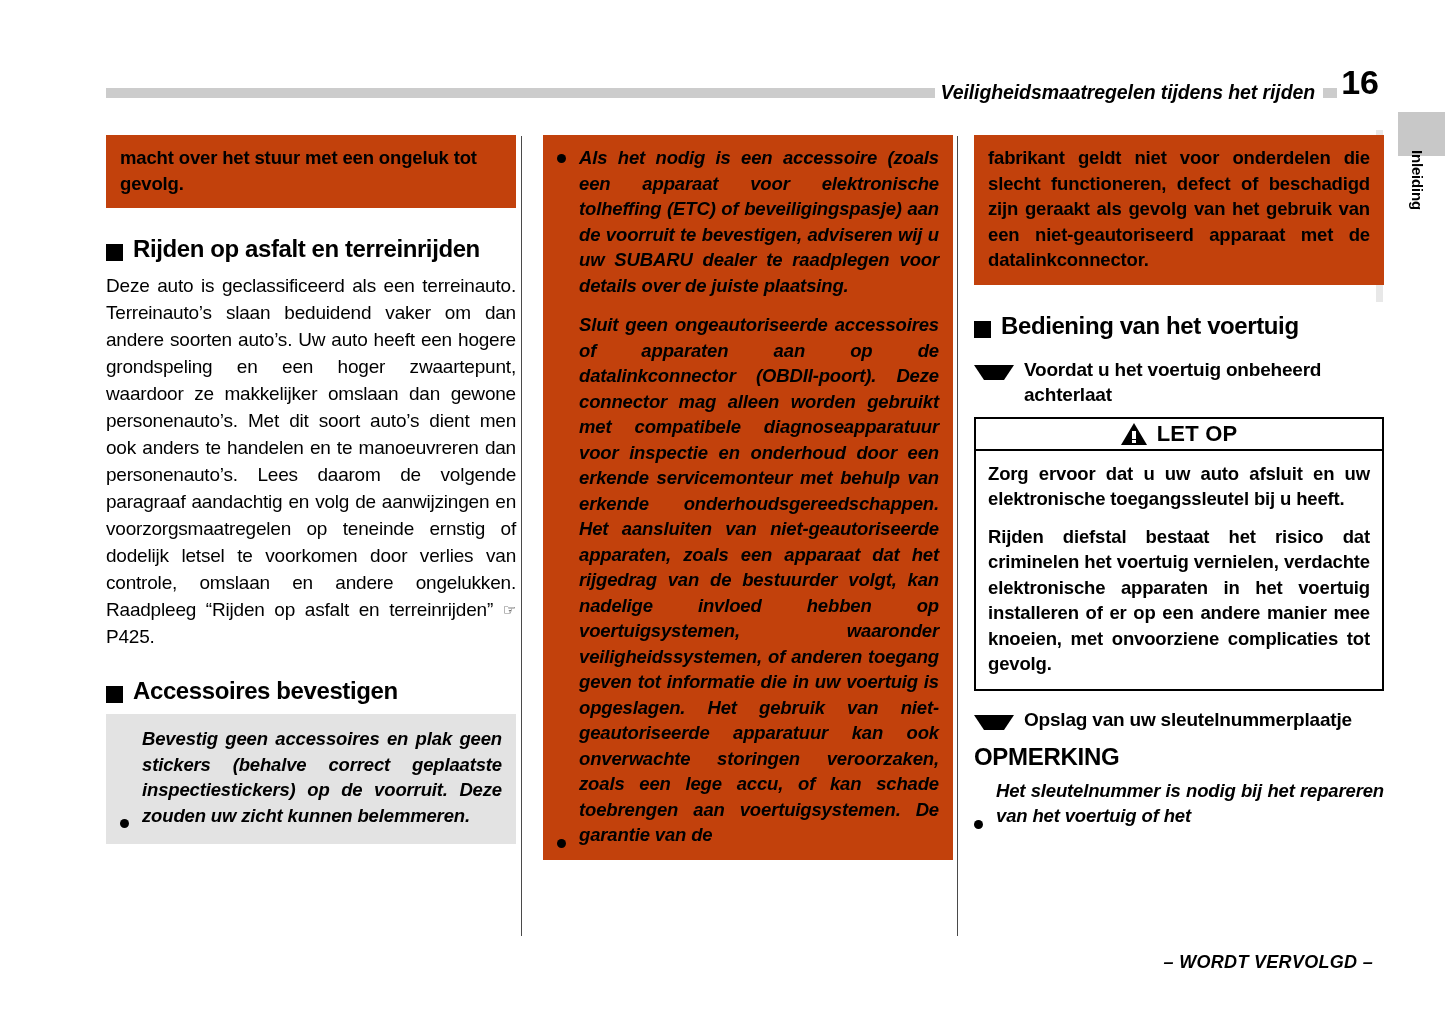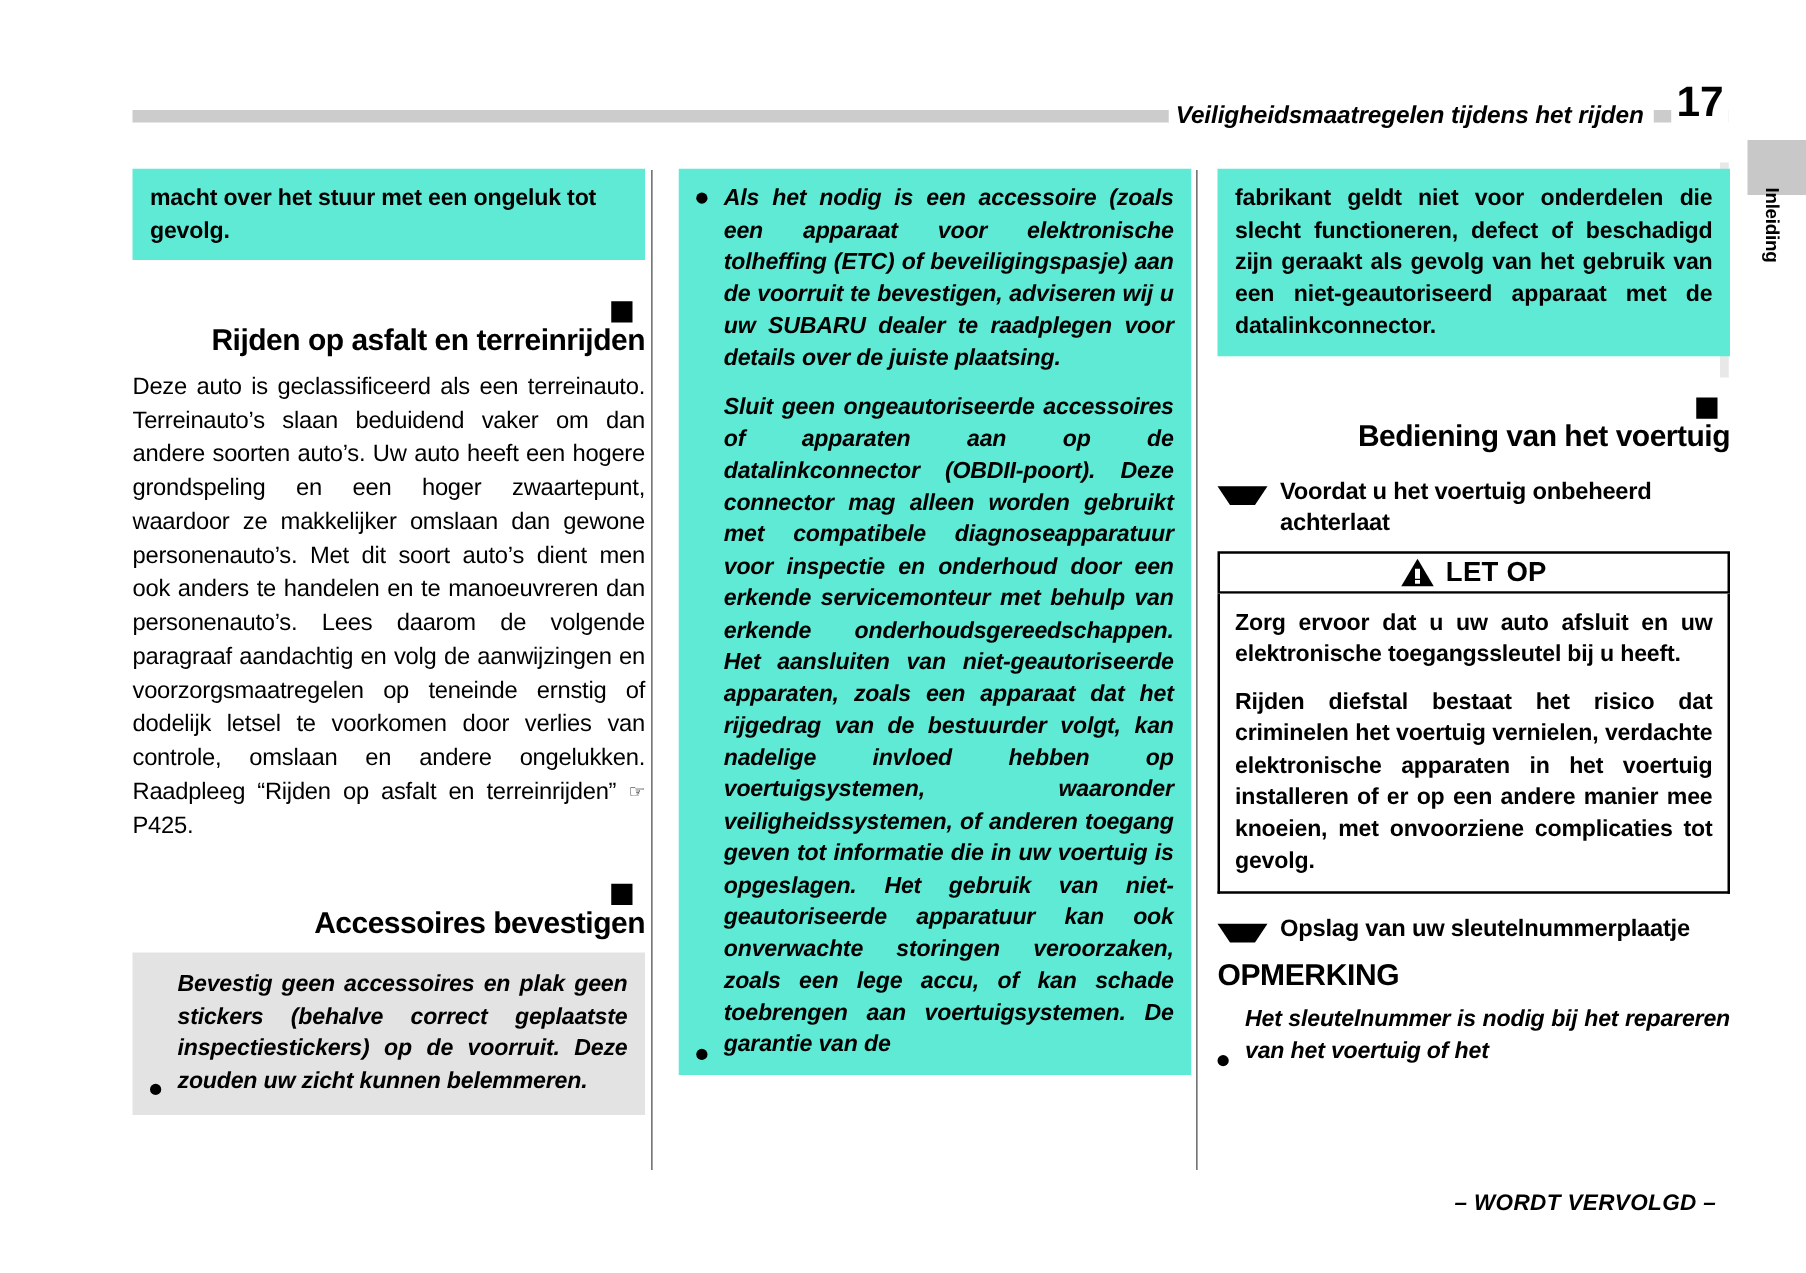--- a/index.html
+++ b/index.html
@@ -94,21 +94,21 @@
     top: 136px;
     width: 1px;
     height: 800px;
     background: #4a4a4a;
   }
   .divider-1 { left: 521px; }
   .divider-2 { left: 957px; }
 
   
   .gray-block {
-    background: #5eead4;
+    background: #c2410c;
     padding: 10px 14px 12px 14px;
     box-sizing: border-box;
   }
   .bold-para {
     font-size: 18.5px;
     font-weight: bold;
     line-height: 25.5px;
     text-align: justify;
     letter-spacing: -0.15px;
     margin: 0;
@@ -119,23 +119,22 @@
     font-size: 19px;
     line-height: 27px;
     text-align: justify;
     letter-spacing: -0.2px;
     margin: 0;
   }
 
   
   .sec-head {
     display: flex;
-    align-items: flex-end;
+    align-items: center;
     margin: 26px 0 8px 0;
-    flex-direction: column;
   }
   .sec-head-sq {
     width: 17px;
     height: 17px;
     background: #000;
     flex: 0 0 17px;
     margin-top: 7px;
     margin-right: 10px;
   }
   .sec-head-text {
@@ -284,21 +283,21 @@
     font-weight: bold;
     font-style: italic;
     letter-spacing: 0.3px;
   }
 </style>
 </head>
 <body>
 
 <div class="header-bar"></div>
 <div class="header-title">Veiligheidsmaatregelen tijdens het rijden</div>
-<div class="page-number">17</div>
+<div class="page-number">16</div>
 
 <div class="side-tab-block"></div>
 <div class="side-tab-strip"></div>
 <div class="side-tab-label">Inleiding</div>
 
 <div class="divider divider-1"></div>
 <div class="divider divider-2"></div>
 
 <div class="col col-1">
 

